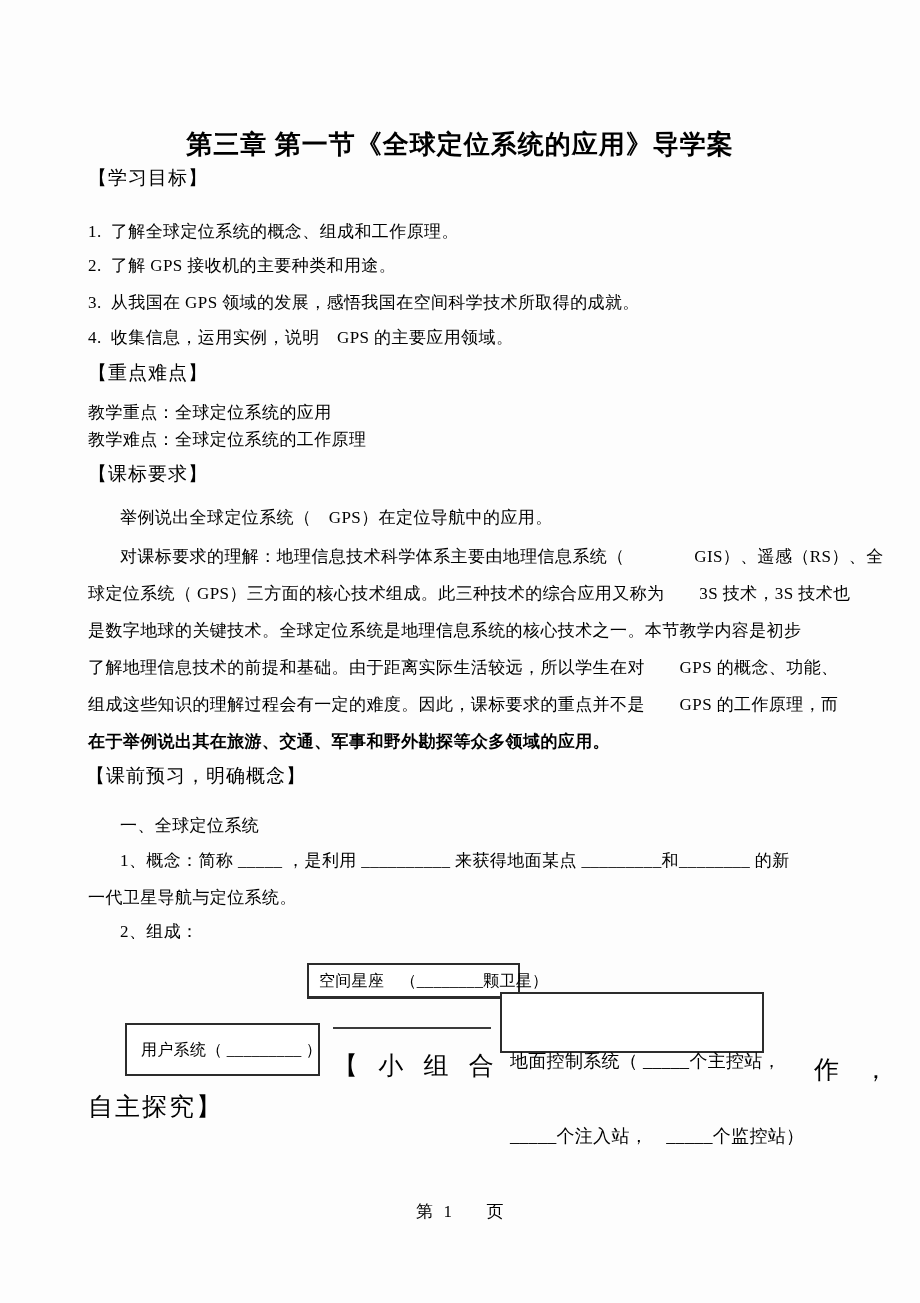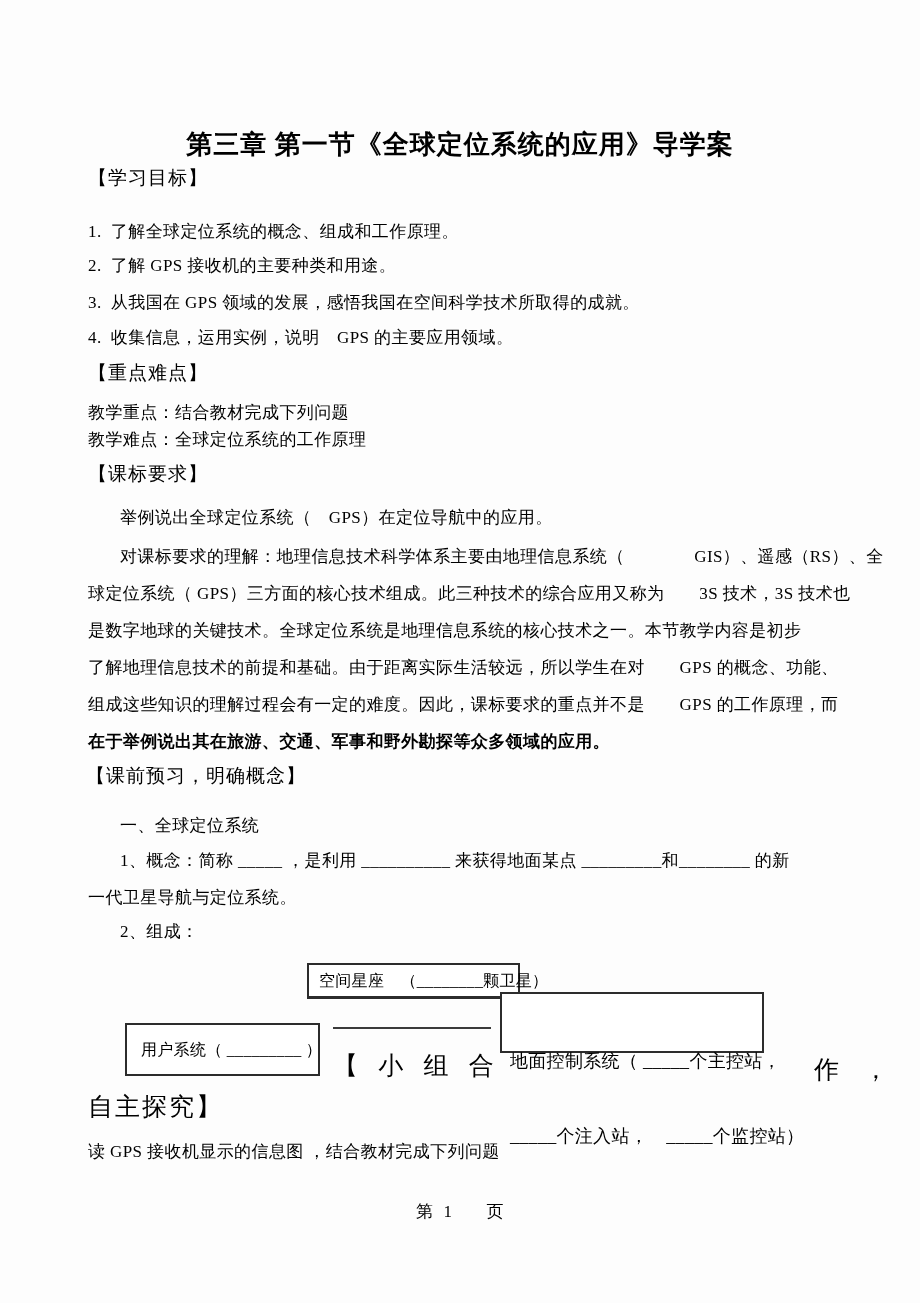--- a/index.html
+++ b/index.html
@@ -72,21 +72,21 @@
 
   <div class="abs doc-title">第三章 第一节《全球定位系统的应用》导学案</div>
 
   <div class="abs heading h-goals">【学习目标】</div>
   <div class="abs body-text goal-0">1.  了解全球定位系统的概念、组成和工作原理。</div>
   <div class="abs body-text goal-1">2.  了解 GPS 接收机的主要种类和用途。</div>
   <div class="abs body-text goal-2">3.  从我国在 GPS 领域的发展，感悟我国在空间科学技术所取得的成就。</div>
   <div class="abs body-text goal-3">4.  收集信息，运用实例，说明　GPS 的主要应用领域。</div>
 
   <div class="abs heading h-key">【重点难点】</div>
-  <div class="abs body-text key-0">教学重点：结合教材完成下列问题</div>
+  <div class="abs body-text key-0">教学重点：全球定位系统的应用</div>
   <div class="abs heading h-std">【课标要求】</div>
 
   <div class="abs body-text key-1">教学难点：全球定位系统的工作原理</div>
   <div class="abs body-text std-p1">举例说出全球定位系统（　GPS）在定位导航中的应用。</div>
   <div class="abs body-text std-l0">对课标要求的理解：地理信息技术科学体系主要由地理信息系统（　　　　GIS）、遥感（RS）、全</div>
   <div class="abs body-text std-l1">球定位系统（ GPS）三方面的核心技术组成。此三种技术的综合应用又称为　　3S 技术，3S 技术也</div>
   <div class="abs body-text std-l2">是数字地球的关键技术。全球定位系统是地理信息系统的核心技术之一。本节教学内容是初步</div>
   <div class="abs body-text std-l3">了解地理信息技术的前提和基础。由于距离实际生活较远，所以学生在对　　GPS 的概念、功能、</div>
   <div class="abs body-text std-l4">组成这些知识的理解过程会有一定的难度。因此，课标要求的重点并不是　　GPS 的工作原理，而</div>
   <div class="abs body-text std-l5">在于举例说出其在旅游、交通、军事和野外勘探等众多领域的应用。</div>
@@ -101,19 +101,18 @@
   <div class="dbox box-user">用户系统（ _________ ）</div>
   <div class="dbox box-ground">
     <div>地面控制系统（ _____个主控站，</div>
     <div>_____个注入站，　_____个监控站）</div>
   </div>
   <div class="mid-line"></div>
 
   <div class="abs big-heading grp-left">【 小 组 合</div>
   <div class="abs big-heading grp-right">作 ，</div>
   <div class="abs big-heading grp-line2">自主探究】</div>
-  <div class="abs body-text grp-intro">读 GPS 接收机显示的信息图 ，结合教材完成下列问题</div>
 
   <div class="footer">
     <span>第</span><span class="num">1</span><span class="suf">页</span>
   </div>
 
 </div>
 
 </body></html>

